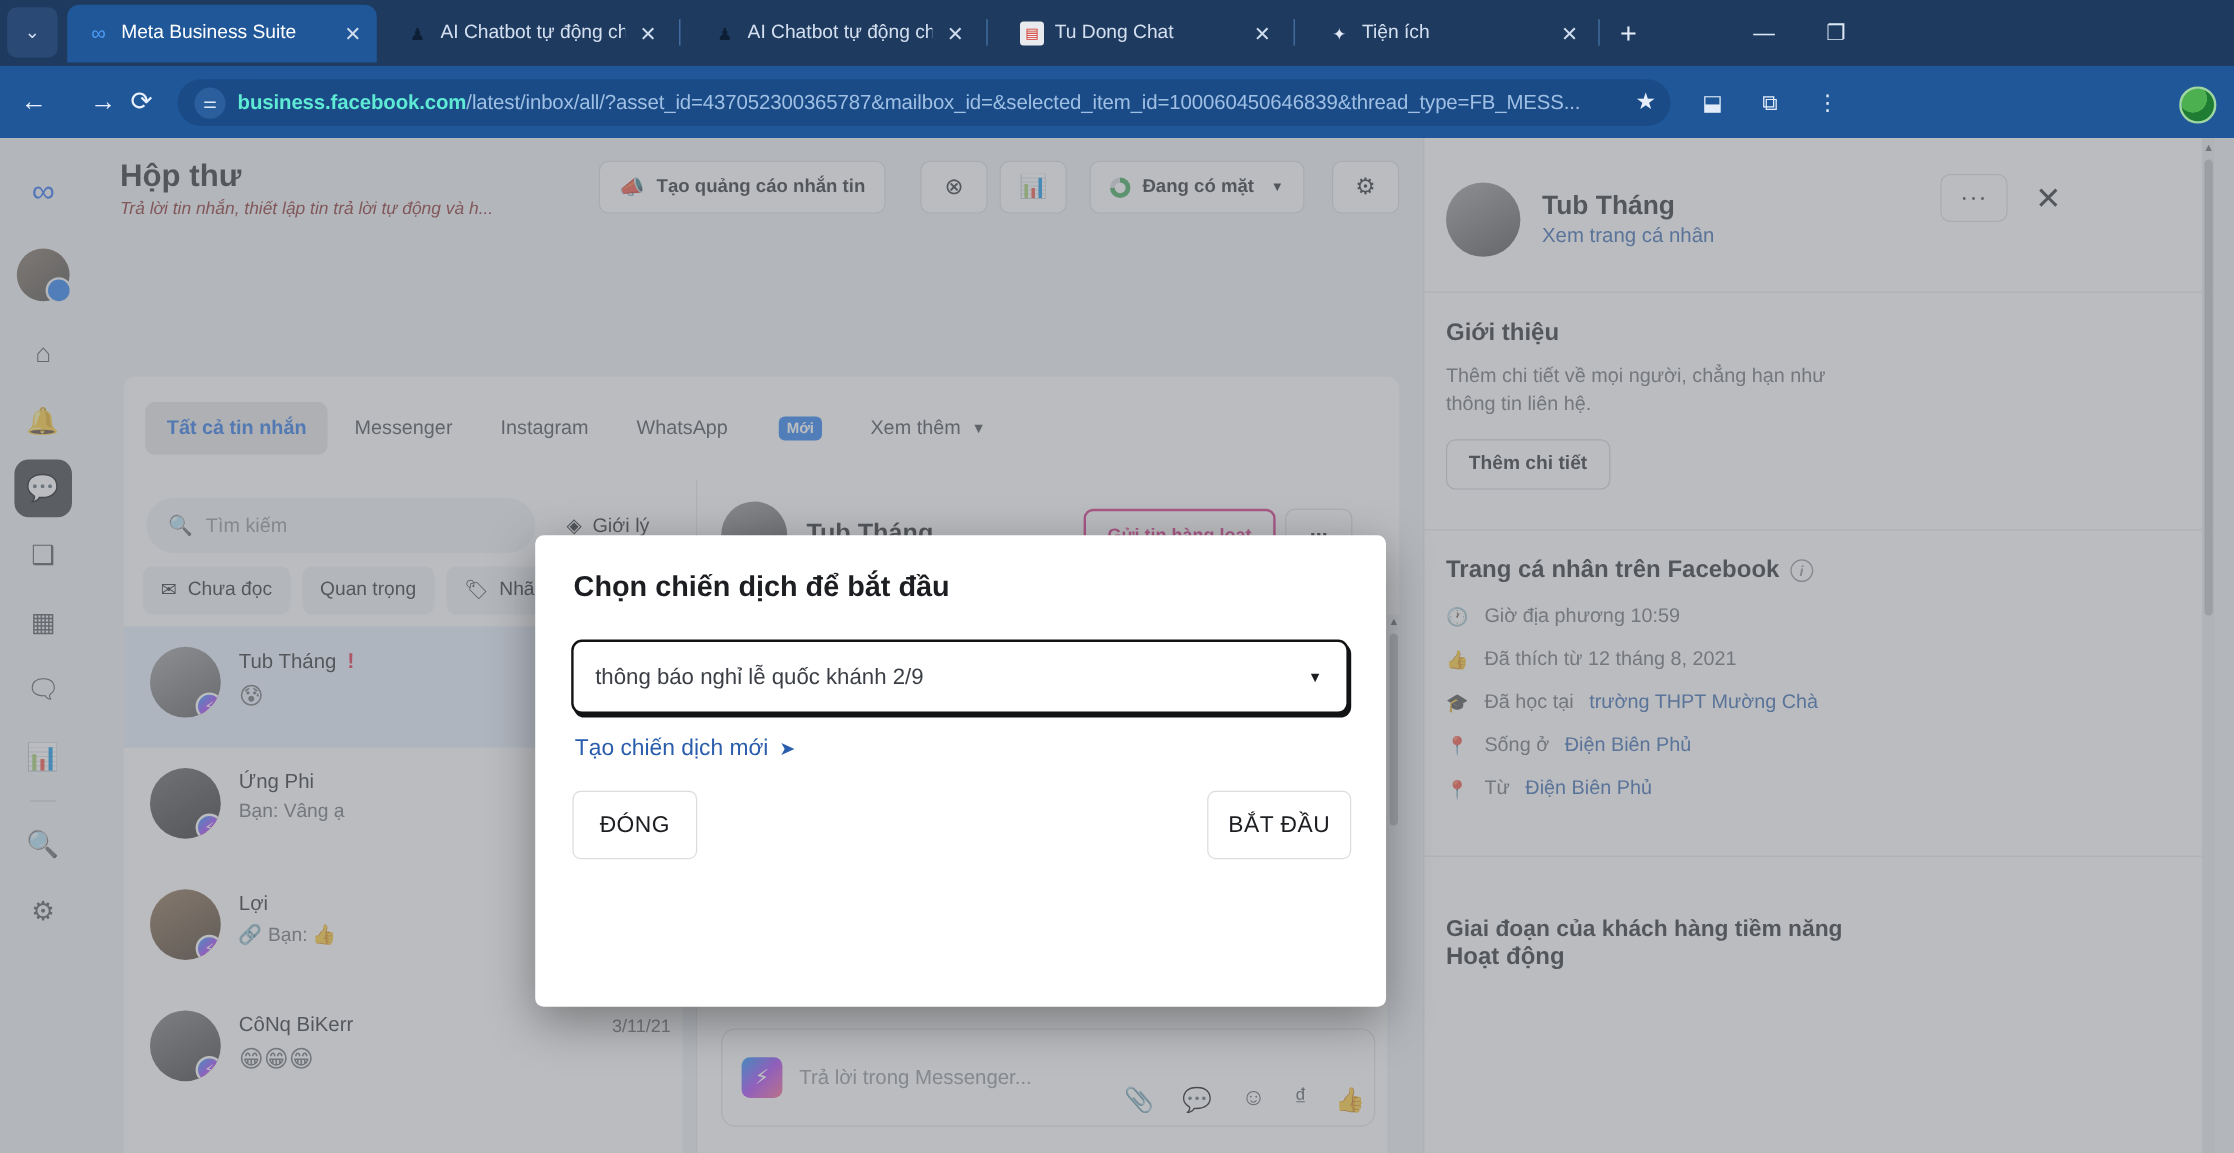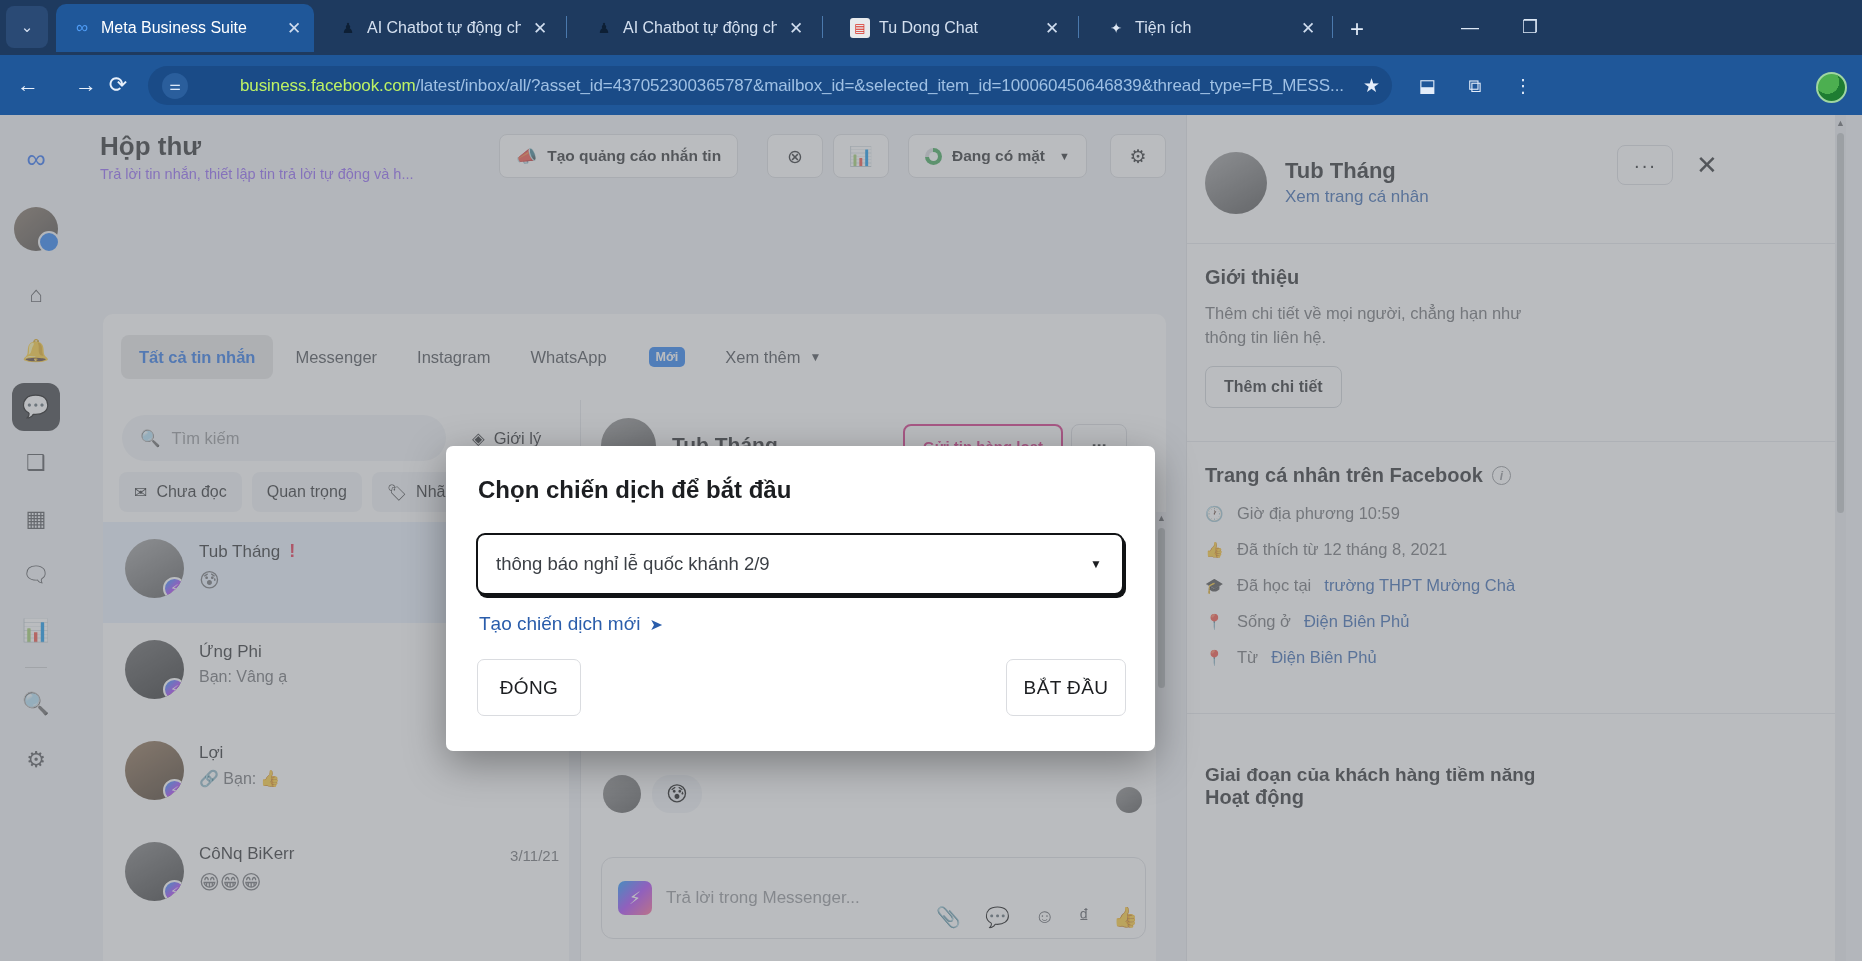--- a/index.html
+++ b/index.html
@@ -82,21 +82,21 @@
   }
   .omnibox .site-icon {
     flex: 0 0 26px; width: 26px; height: 26px; border-radius: 50%;
     background: #2a5e9c; display: flex; align-items: center; justify-content: center;
     color: #dce9f8; font-size: 13px; margin-right: 10px;
   }
   .omnibox .url {
     flex: 1 1 auto; white-space: nowrap; overflow: hidden;
     font-size: 17px; color: #9fc0e4; letter-spacing: -0.1px;
   }
-  .omnibox .url b { color: #bef264; font-weight: 400; margin-left: 42px; }
+  .omnibox .url b { color: #5eead4; font-weight: 700; }
   .omnibox .star {
     flex: 0 0 26px; color: #e6eefa; font-size: 19px; text-align: right;
   }
   .ext-icon {
     position: absolute; top: 14px; width: 34px; height: 34px;
     display: flex; align-items: center; justify-content: center;
     font-size: 18px; color: #e3edfa;
   }
   .profile-pic {
     position: absolute; left: 1816px; top: 17px;
@@ -144,21 +144,21 @@
   .inbox-head {
     position: absolute; left: 72px; top: 0; width: 1110px; height: 82px;
     background: #f0f2f5;
   }
   .inbox-title {
     position: absolute; left: 28px; top: 16px;
     font-size: 26px; font-weight: 700; color: #1c1e21;
   }
   .inbox-sub {
     position: absolute; left: 28px; top: 51px;
-    font-size: 14.5px; color: #8b5cf6;
+    font-size: 14.5px; color: #7f1d1d; font-style: italic;
   }
   .btn-pill {
     position: absolute; height: 44px; border-radius: 8px;
     background: #ffffff; border: 1px solid #d9dbdf;
     display: flex; align-items: center; gap: 10px; padding: 0 16px;
     font-size: 15.5px; font-weight: 600; color: #1c1e21;
   }
   .btn-sq {
     position: absolute; width: 56px; height: 44px; border-radius: 8px;
     background: #ffffff; border: 1px solid #d9dbdf;
@@ -361,21 +361,21 @@
     display: flex; align-items: center; justify-content: center;
   }
 
   
   .scrim {
     position: absolute; left: 0; top: 0; width: 1862px; height: 846px;
     background: rgba(130,133,138,0.55);
   }
   .modal {
     position: absolute; left: 446px; top: 331px;
-    width: 709px; height: 305px;
+    width: 709px; height: 393px;
     background: #ffffff; border-radius: 7px;
     box-shadow: 0 12px 40px rgba(0,0,0,0.35);
   }
   .modal-title {
     position: absolute; left: 32px; top: 30px;
     font-size: 24px; font-weight: 700; color: #1c1e21;
   }
   .modal-select {
     position: absolute; left: 30px; top: 87px;
     width: 648px; height: 62px;

